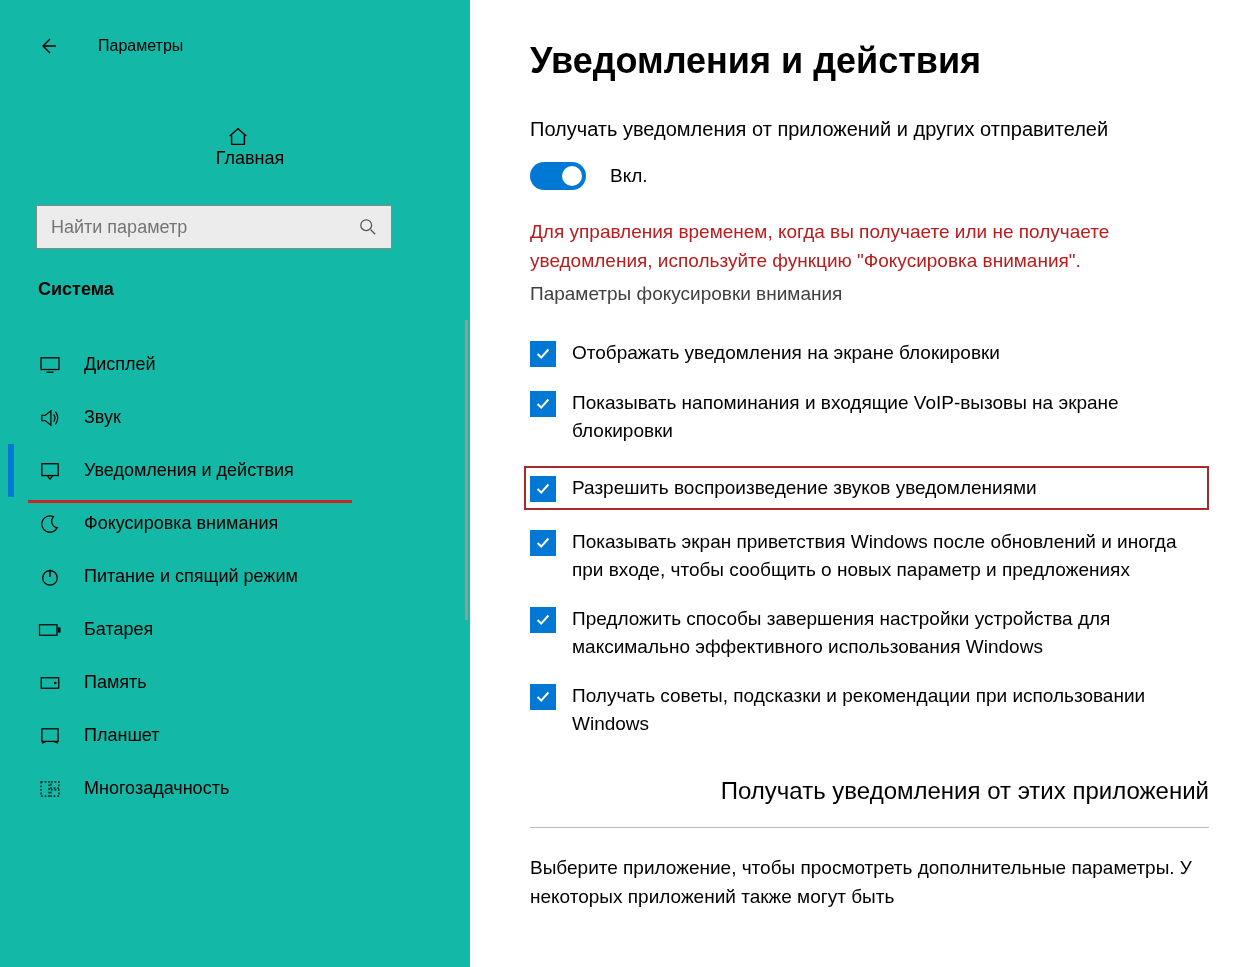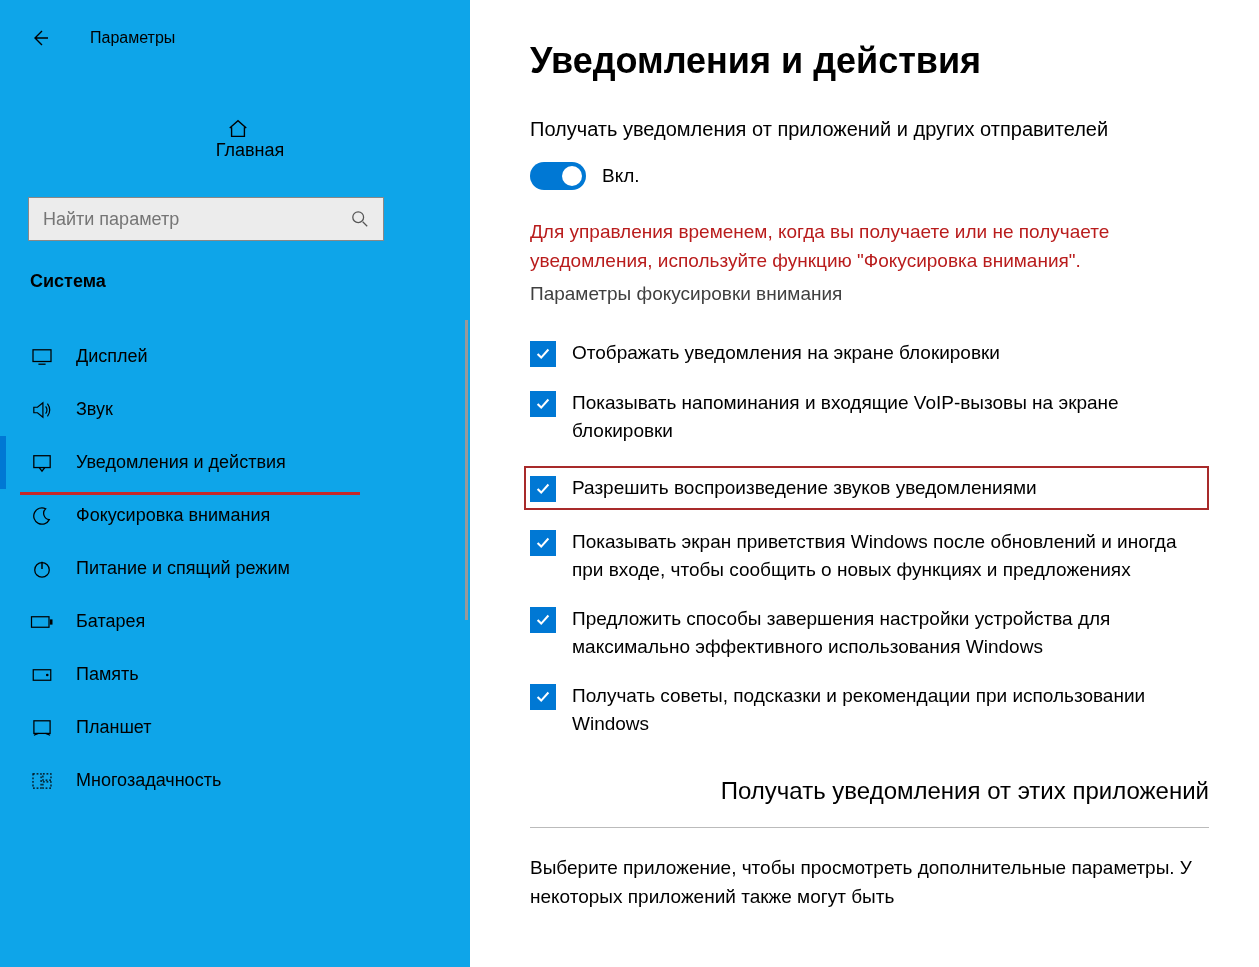--- a/index.html
+++ b/index.html
@@ -7,22 +7,22 @@
   font-family: "Segoe UI", Tahoma, sans-serif;
   background: #fff;
   color: #000;
   width: 1259px;
   height: 967px;
   overflow: hidden;
   display: flex;
 }
 .sidebar {
   width: 470px;
-  background: #0ea5e9;
-  padding: 0;
+  background: #14b8a6;
+  padding: 8px;
   position: relative;
 }
 .sidebar-header {
   display: flex;
   align-items: center;
   padding: 18px 0 18px 20px;
 }
 .back-btn {
   width: 40px;
   height: 40px;
@@ -116,21 +116,21 @@
   margin-bottom: 36px;
 }
 .setting-block { margin-bottom: 20px; }
 .setting-label {
   font-size: 20px;
   margin-bottom: 5px;
 }
 .toggle {
   display: flex;
   align-items: center;
-  gap: 16px;
+  gap: 24px;
   margin-top: 21px;
 }
 .toggle-track {
   width: 56px;
   height: 28px;
   border-radius: 14px;
   background: #0078d4;
   position: relative;
   cursor: pointer;
 }
@@ -362,21 +362,21 @@
           </svg>
         </div>
       <div class="cb-label">Разрешить  воспроизведение звуков уведомлениями</div>
     </div>
     <div class="checkbox-row">
       <div class="cb">
           <svg width="18" height="18" viewBox="0 0 20 20">
             <path d="M4 10 L8 14 L16 5" stroke="#fff" stroke-width="2.3" fill="none"></path>
           </svg>
         </div>
-      <div class="cb-label">Показывать экран приветствия Windows после обновлений и иногда при входе, чтобы сообщить о новых функциях и предложениях</div>
+      <div class="cb-label">Показывать экран приветствия Windows после обновлений и иногда при входе, чтобы сообщить о новых параметр и предложениях</div>
     </div>
     <div class="checkbox-row">
       <div class="cb">
           <svg width="18" height="18" viewBox="0 0 20 20">
             <path d="M4 10 L8 14 L16 5" stroke="#fff" stroke-width="2.3" fill="none"></path>
           </svg>
         </div>
       <div class="cb-label">Предложить способы завершения настройки устройства для максимально эффективного использования Windows</div>
     </div>
     <div class="checkbox-row">

